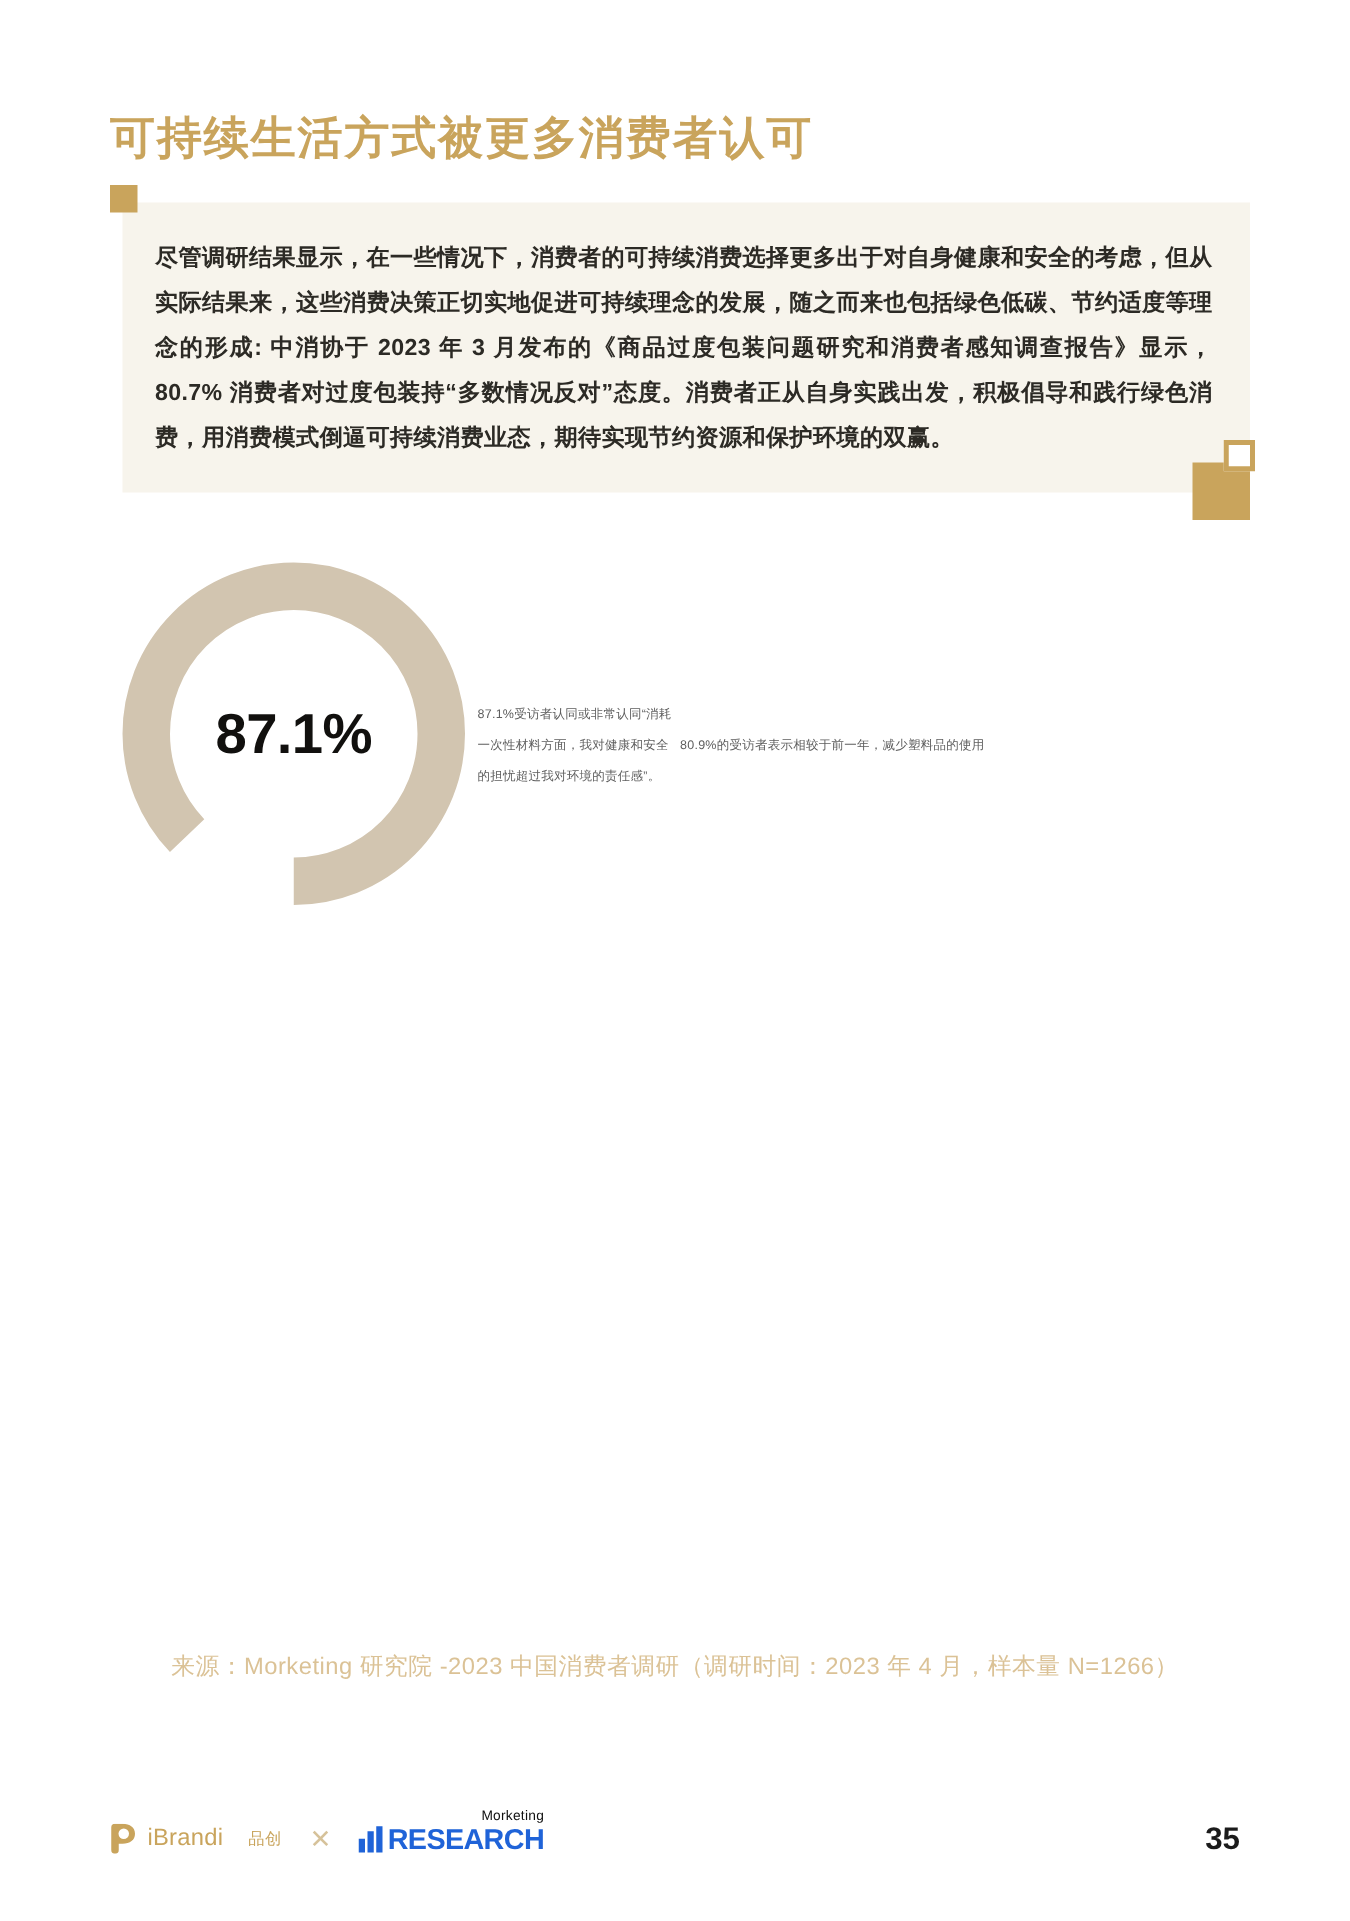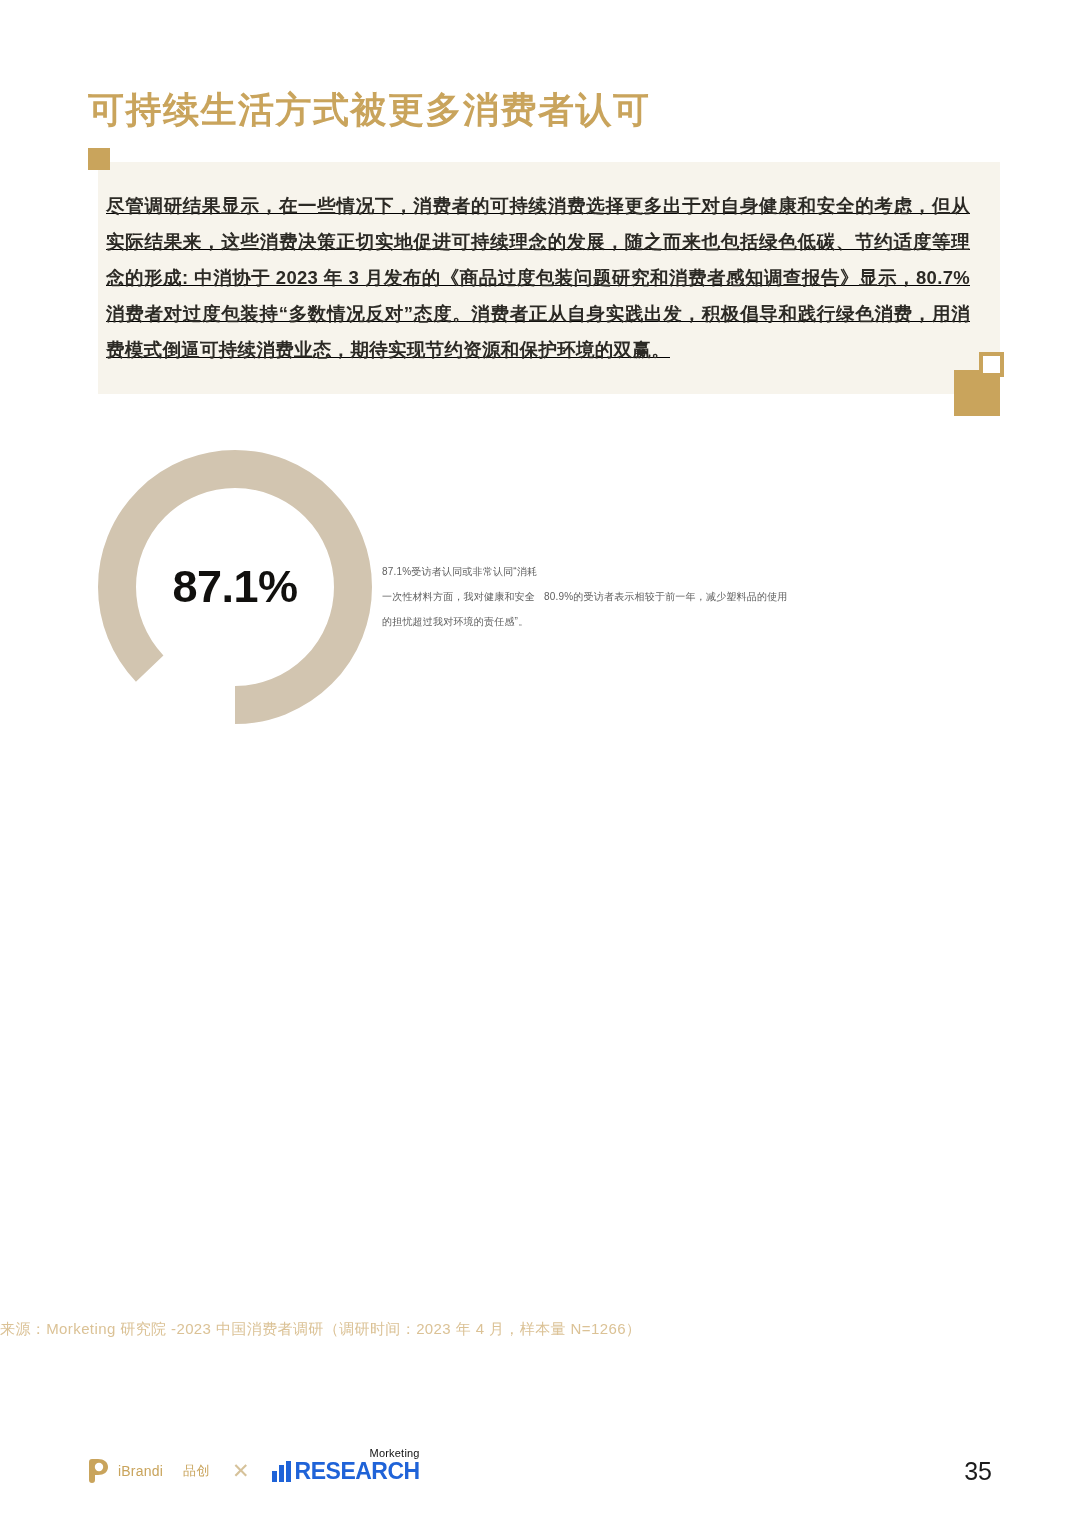--- a/index.html
+++ b/index.html
@@ -41,23 +41,22 @@
     background: #c9a45c;
     z-index: 3;
   }
   .callout-box {
     position: absolute;
     left: 10px;
     top: 14px;
     width: 902px;
     min-height: 222px;
     background: #f7f4ec;
-    padding: 26px 30px 26px 8px;
+    padding: 26px 30px 26px 26px;
     z-index: 1;
-    text-decoration: underline;
   }
   .callout-text {
     font-size: 18.5px;
     font-weight: bold;
     line-height: 36px;
     color: #2c2a25;
     letter-spacing: 0.3px;
     text-align: justify;
   }
   .deco-square-big {
@@ -125,21 +124,22 @@
     letter-spacing: 0.2px;
   }
   .row-gap { height: 132px; }
 
   
   .source-line {
     position: absolute;
     left: 0;
     right: 0;
     top: 1320px;
-    font-size: 15px;
+    text-align: center;
+    font-size: 19px;
     color: #dbc296;
     letter-spacing: 0.4px;
   }
 
   
   .footer {
     position: absolute;
     left: 88px;
     top: 1448px;
     width: 904px;
@@ -150,21 +150,21 @@
   .logo-ibrandi {
     display: flex;
     align-items: center;
   }
   .ibrandi-mark {
     width: 22px;
     height: 24px;
     margin-right: 8px;
   }
   .ibrandi-name {
-    font-size: 14px;
+    font-size: 19px;
     color: #c9a45c;
     letter-spacing: 0.2px;
   }
   .ibrandi-cn {
     font-size: 13px;
     color: #c9a45c;
     margin-left: 20px;
     letter-spacing: 0.5px;
   }
   .logo-x {
@@ -204,21 +204,21 @@
     position: absolute;
     right: 0;
     top: -13px;
     font-size: 11px;
     color: #111111;
     letter-spacing: 0.2px;
   }
   .page-number {
     margin-left: auto;
     font-size: 25px;
-    font-weight: normal;
+    font-weight: bold;
     color: #1b1b1b;
   }
 </style>
 </head>
 <body>
 
 <div class="page-title">可持续生活方式被更多消费者认可</div>
 
 <div class="callout-wrap">
   <div class="callout-square-tl"></div>

